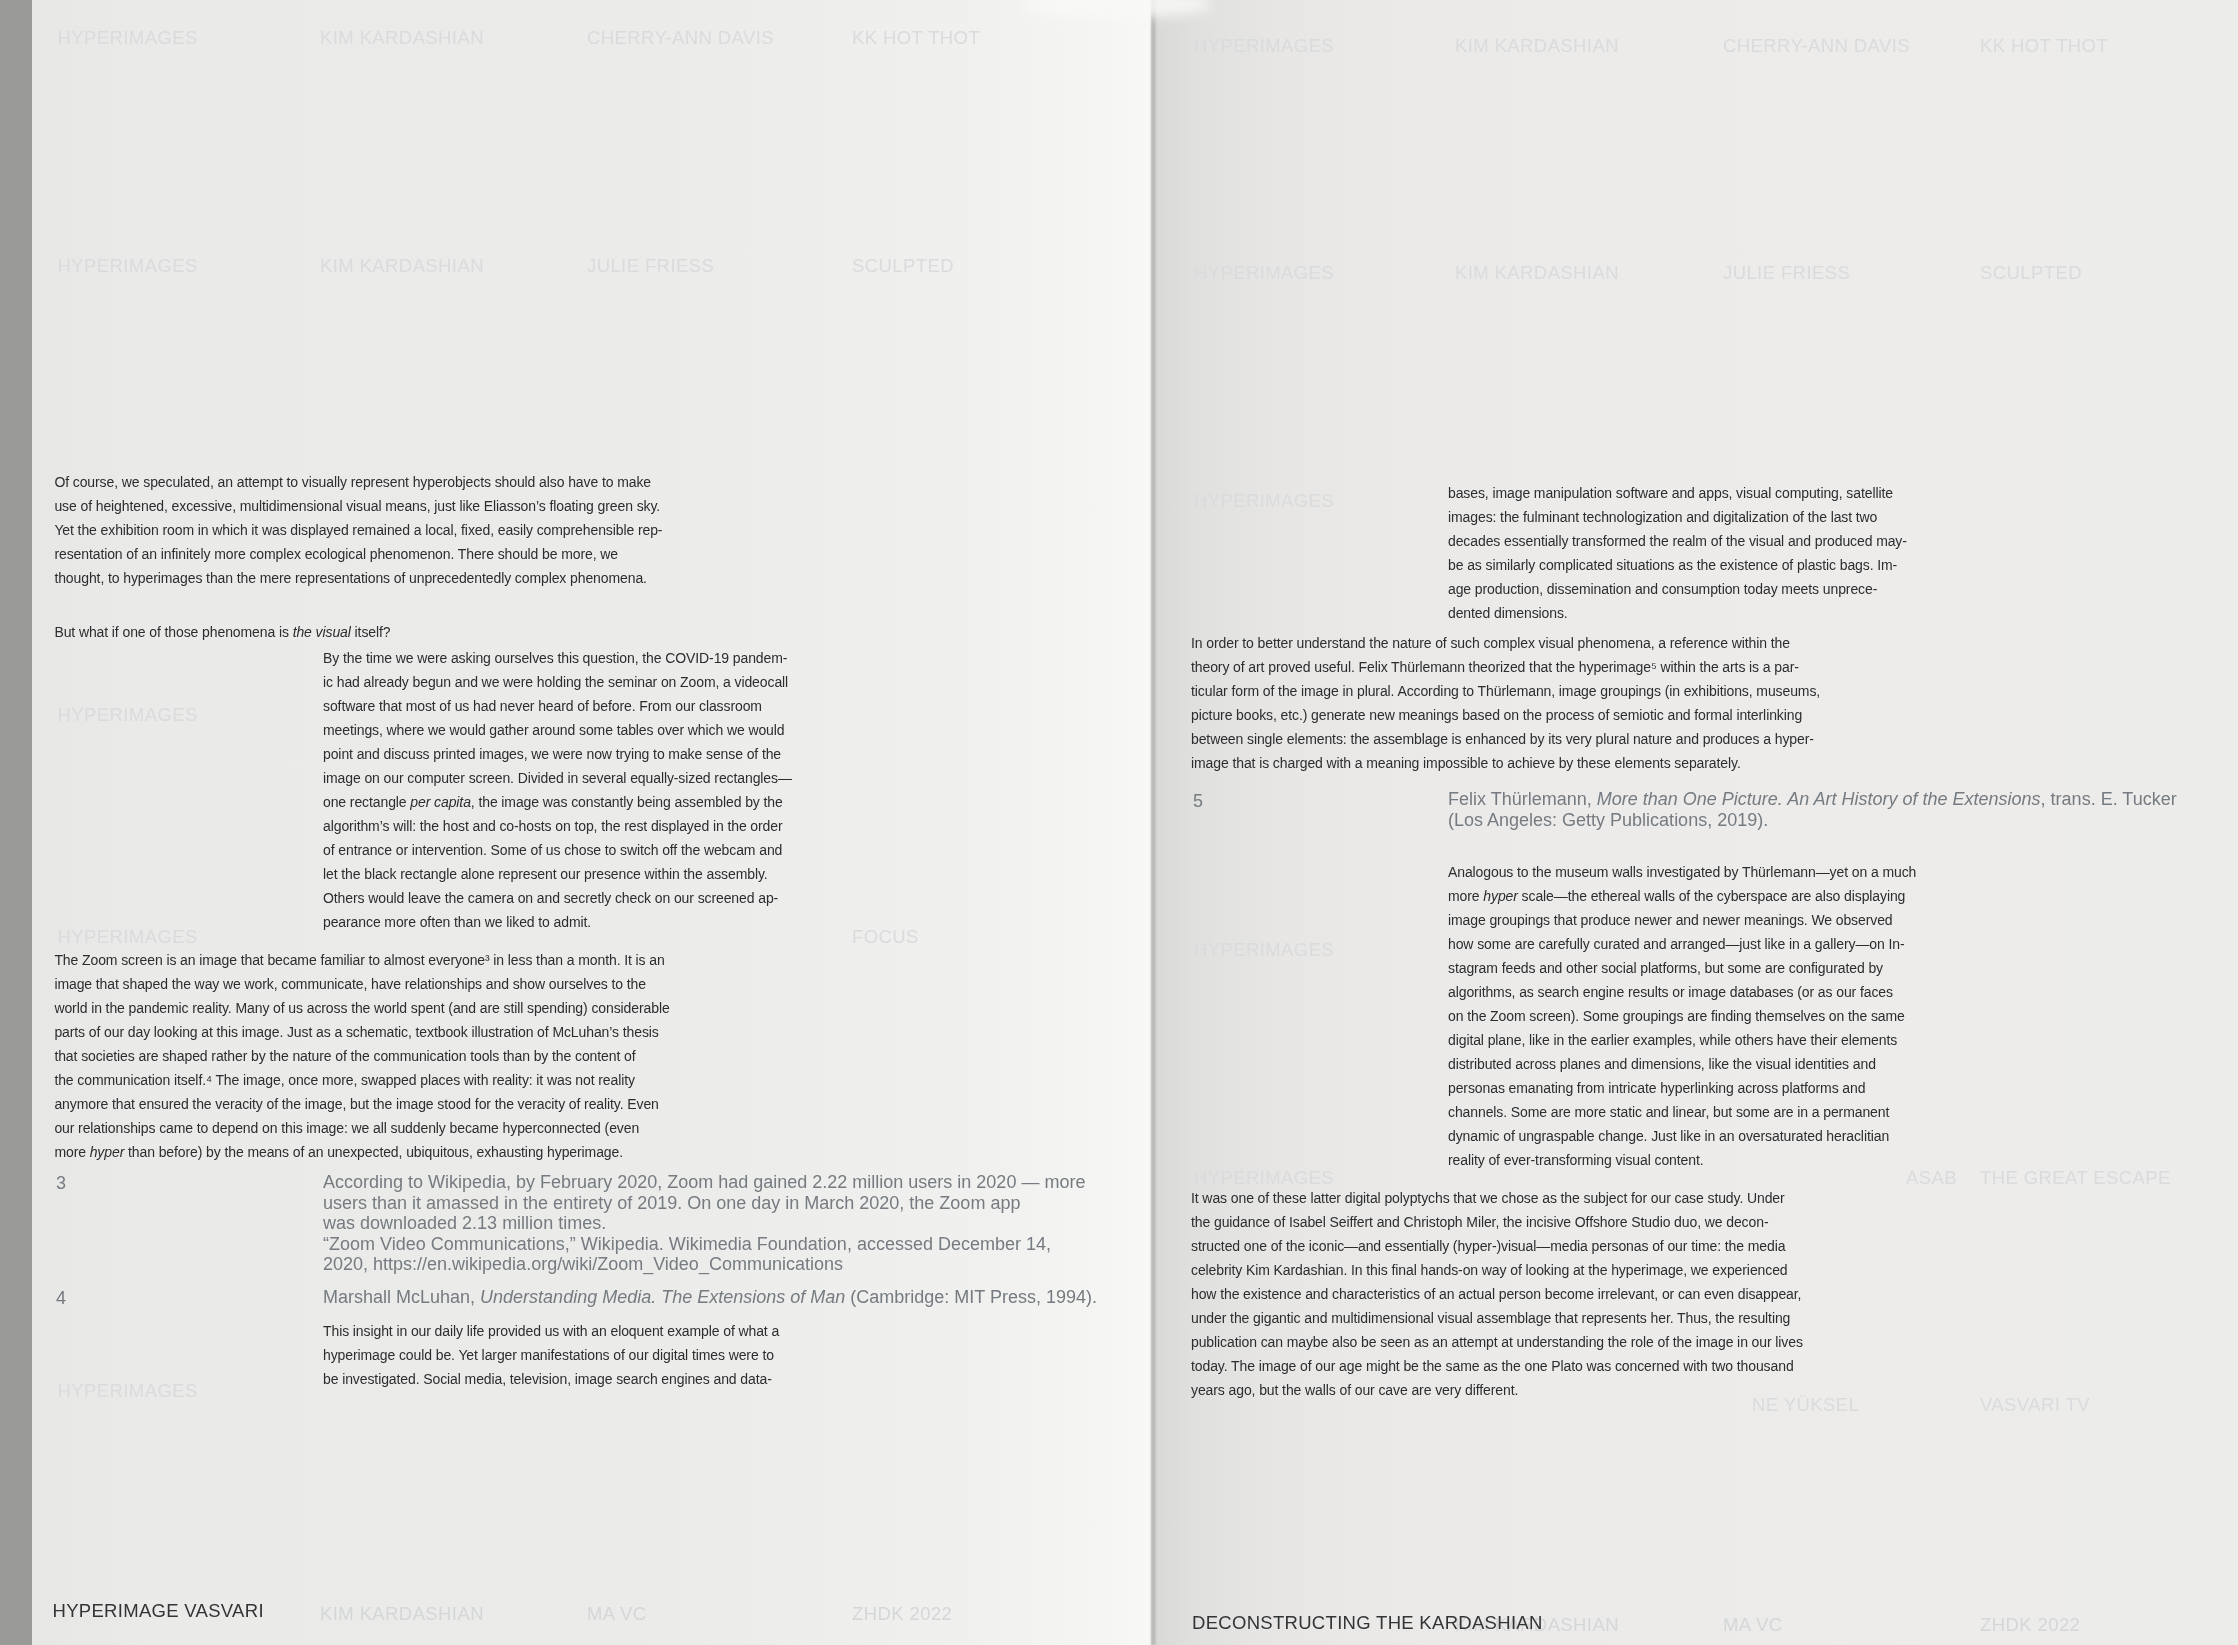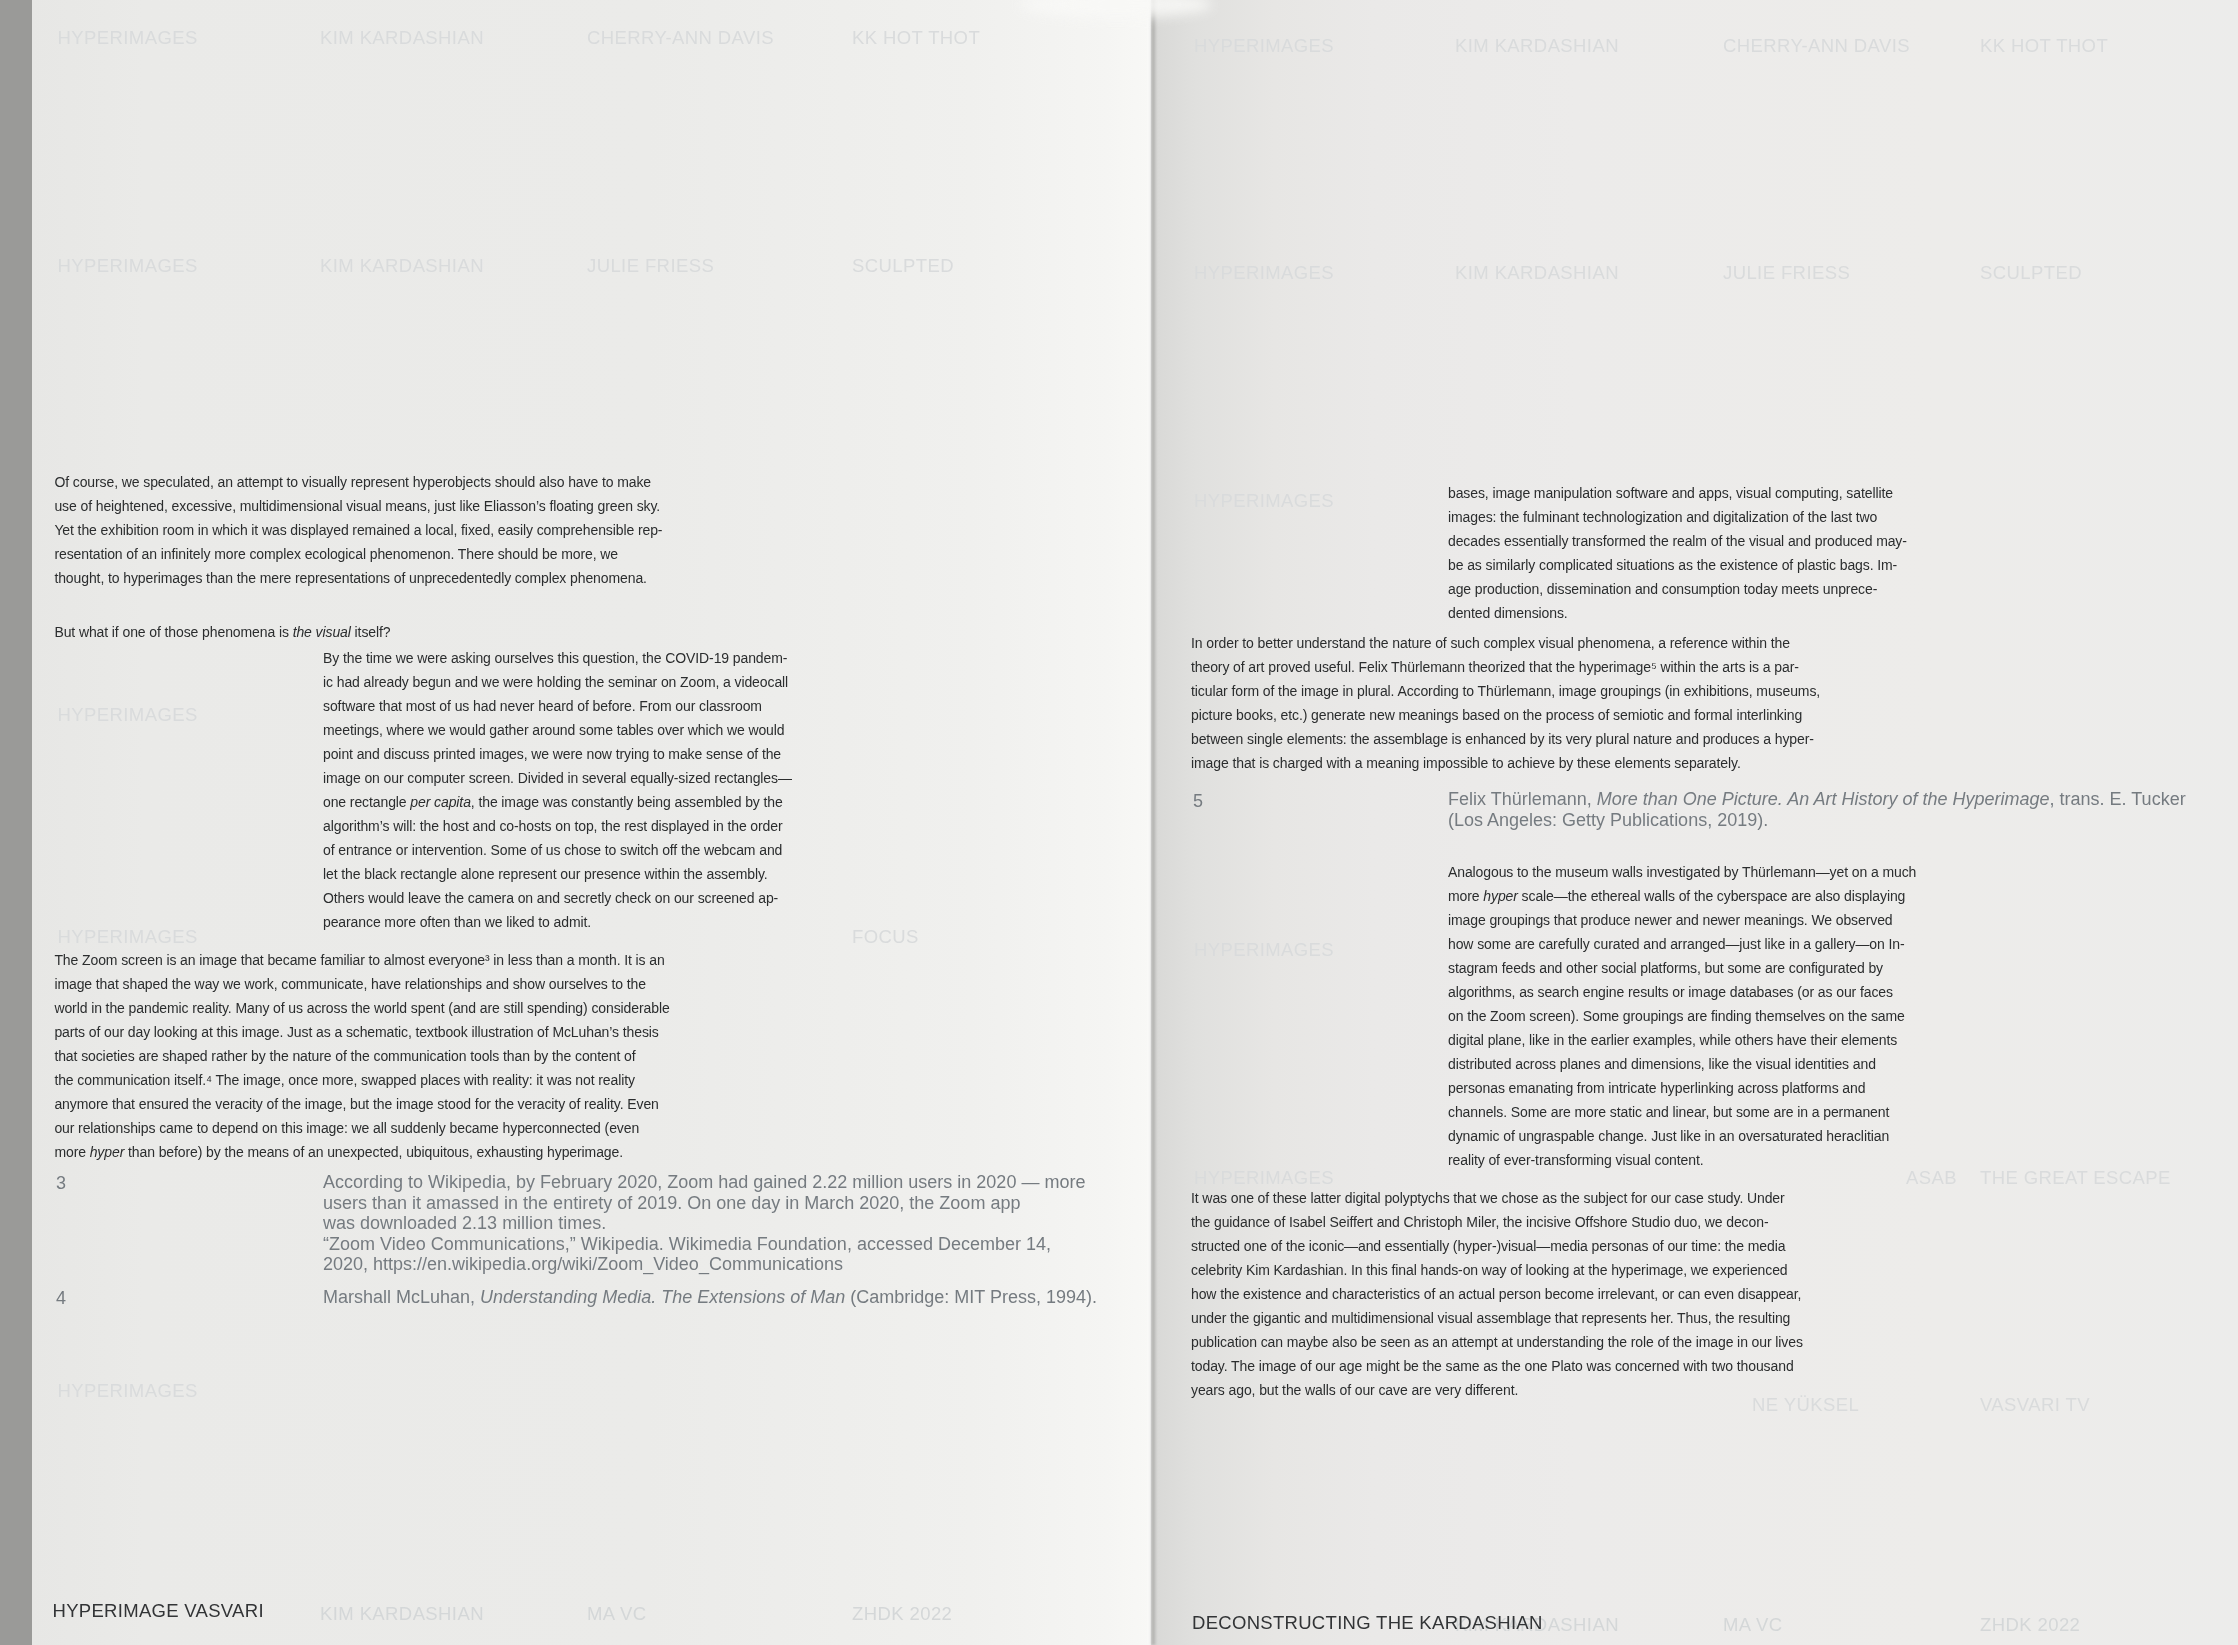--- a/index.html
+++ b/index.html
@@ -55,20 +55,21 @@
     <div class="body-text" style="left:22.4px;top:470px">Of course, we speculated, an attempt to visually represent hyperobjects should also have to make<br>use of heightened, excessive, multidimensional visual means, just like Eliasson’s floating green sky.<br>Yet the exhibition room in which it was displayed remained a local, fixed, easily comprehensible rep-<br>resentation of an infinitely more complex ecological phenomenon. There should be more, we<br>thought, to hyperimages than the mere representations of unprecedentedly complex phenomena.</div>
     <div class="body-text" style="left:22.4px;top:620px">But what if one of those phenomena is <i>the visual</i> itself?</div>
     <div class="body-text" style="left:291px;top:646px">By the time we were asking ourselves this question, the COVID-19 pandem-<br>ic had already begun and we were holding the seminar on Zoom, a videocall<br>software that most of us had never heard of before. From our classroom<br>meetings, where we would gather around some tables over which we would<br>point and discuss printed images, we were now trying to make sense of the<br>image on our computer screen. Divided in several equally-sized rectangles—<br>one rectangle <i>per capita</i>, the image was constantly being assembled by the<br>algorithm’s will: the host and co-hosts on top, the rest displayed in the order<br>of entrance or intervention. Some of us chose to switch off the webcam and<br>let the black rectangle alone represent our presence within the assembly.<br>Others would leave the camera on and secretly check on our screened ap-<br>pearance more often than we liked to admit.</div>
     <div class="body-text" style="left:22.4px;top:948px">The Zoom screen is an image that became familiar to almost everyone³ in less than a month. It is an<br>image that shaped the way we work, communicate, have relationships and show ourselves to the<br>world in the pandemic reality. Many of us across the world spent (and are still spending) considerable<br>parts of our day looking at this image. Just as a schematic, textbook illustration of McLuhan’s thesis<br>that societies are shaped rather by the nature of the communication tools than by the content of<br>the communication itself.⁴ The image, once more, swapped places with reality: it was not reality<br>anymore that ensured the veracity of the image, but the image stood for the veracity of reality. Even<br>our relationships came to depend on this image: we all suddenly became hyperconnected (even<br>more <i>hyper</i> than before) by the means of an unexpected, ubiquitous, exhausting hyperimage.</div>
 
     <div class="fn" style="left:24px;top:1173px">3</div>
     <div class="fn" style="left:291px;top:1172px">According to Wikipedia, by February 2020, Zoom had gained 2.22 million users in 2020 — more<br>users than it amassed in the entirety of 2019. On one day in March 2020, the Zoom app<br>was downloaded 2.13 million times.<br>“Zoom Video Communications,” Wikipedia. Wikimedia Foundation, accessed December 14,<br>2020, https://en.wikipedia.org/wiki/Zoom_Video_Communications</div>
     <div class="fn" style="left:24px;top:1288px">4</div>
     <div class="fn" style="left:291px;top:1287px">Marshall McLuhan, <i>Understanding Media. The Extensions of Man</i> (Cambridge: MIT Press, 1994).</div>
 
+    <div class="body-text" style="left:291px;top:1319px">This insight in our daily life provided us with an eloquent example of what a<br>hyperimage could be. Yet larger manifestations of our digital times were to<br>be investigated. Social media, television, image search engines and data-</div>
 
     <span class="wm wm-faint" style="left:288px;top:1603px">KIM KARDASHIAN</span>
     <span class="wm wm-faint" style="left:555px;top:1603px">MA VC</span>
     <span class="wm wm-faint" style="left:820px;top:1603px">ZHDK 2022</span>
     <span class="footer-dark" style="left:20.5px;top:1600px">HYPERIMAGE VASVARI</span>
   </section>
 
   <section class="page page-right">
 
     <span class="wm" style="left:43px;top:35px">HYPERIMAGES</span>
@@ -88,21 +89,21 @@
     <span class="wm" style="left:755px;top:1167px">ASAB</span>
     <span class="wm" style="left:829px;top:1167px">THE GREAT ESCAPE</span>
 
     <span class="wm" style="left:601px;top:1394px">NE YÜKSEL</span>
     <span class="wm" style="left:829px;top:1394px">VASVARI TV</span>
 
     <div class="body-text" style="left:297px;top:481px">bases, image manipulation software and apps, visual computing, satellite<br>images: the fulminant technologization and digitalization of the last two<br>decades essentially transformed the realm of the visual and produced may-<br>be as similarly complicated situations as the existence of plastic bags. Im-<br>age production, dissemination and consumption today meets unprece-<br>dented dimensions.</div>
     <div class="body-text" style="left:40px;top:631px">In order to better understand the nature of such complex visual phenomena, a reference within the<br>theory of art proved useful. Felix Thürlemann theorized that the hyperimage⁵ within the arts is a par-<br>ticular form of the image in plural. According to Thürlemann, image groupings (in exhibitions, museums,<br>picture books, etc.) generate new meanings based on the process of semiotic and formal interlinking<br>between single elements: the assemblage is enhanced by its very plural nature and produces a hyper-<br>image that is charged with a meaning impossible to achieve by these elements separately.</div>
 
     <div class="fn" style="left:42px;top:791px">5</div>
-    <div class="fn" style="left:297px;top:789px">Felix Thürlemann, <i>More than One Picture. An Art History of the Hyperimage</i>, trans. E. Tucker<br>(Los Angeles: Getty Publications, 2019).</div>
+    <div class="fn" style="left:297px;top:789px">Felix Thürlemann, <i>More than One Picture. An Art History of the Extensions</i>, trans. E. Tucker<br>(Los Angeles: Getty Publications, 2019).</div>
 
     <div class="body-text" style="left:297px;top:860px">Analogous to the museum walls investigated by Thürlemann—yet on a much<br>more <i>hyper</i> scale—the ethereal walls of the cyberspace are also displaying<br>image groupings that produce newer and newer meanings. We observed<br>how some are carefully curated and arranged—just like in a gallery—on In-<br>stagram feeds and other social platforms, but some are configurated by<br>algorithms, as search engine results or image databases (or as our faces<br>on the Zoom screen). Some groupings are finding themselves on the same<br>digital plane, like in the earlier examples, while others have their elements<br>distributed across planes and dimensions, like the visual identities and<br>personas emanating from intricate hyperlinking across platforms and<br>channels. Some are more static and linear, but some are in a permanent<br>dynamic of ungraspable change. Just like in an oversaturated heraclitian<br>reality of ever-transforming visual content.</div>
     <div class="body-text" style="left:40px;top:1186px">It was one of these latter digital polyptychs that we chose as the subject for our case study. Under<br>the guidance of Isabel Seiffert and Christoph Miler, the incisive Offshore Studio duo, we decon-<br>structed one of the iconic—and essentially (hyper-)visual—media personas of our time: the media<br>celebrity Kim Kardashian. In this final hands-on way of looking at the hyperimage, we experienced<br>how the existence and characteristics of an actual person become irrelevant, or can even disappear,<br>under the gigantic and multidimensional visual assemblage that represents her. Thus, the resulting<br>publication can maybe also be seen as an attempt at understanding the role of the image in our lives<br>today. The image of our age might be the same as the one Plato was concerned with two thousand<br>years ago, but the walls of our cave are very different.</div>
 
 
     <span class="wm wm-faint" style="left:304px;top:1614px">KIM KARDASHIAN</span>
     <span class="wm wm-faint" style="left:572px;top:1614px">MA VC</span>
     <span class="wm wm-faint" style="left:829px;top:1614px">ZHDK 2022</span>
     <span class="footer-dark" style="left:41px;top:1612px">DECONSTRUCTING THE KARDASHIAN</span>
   </section>

